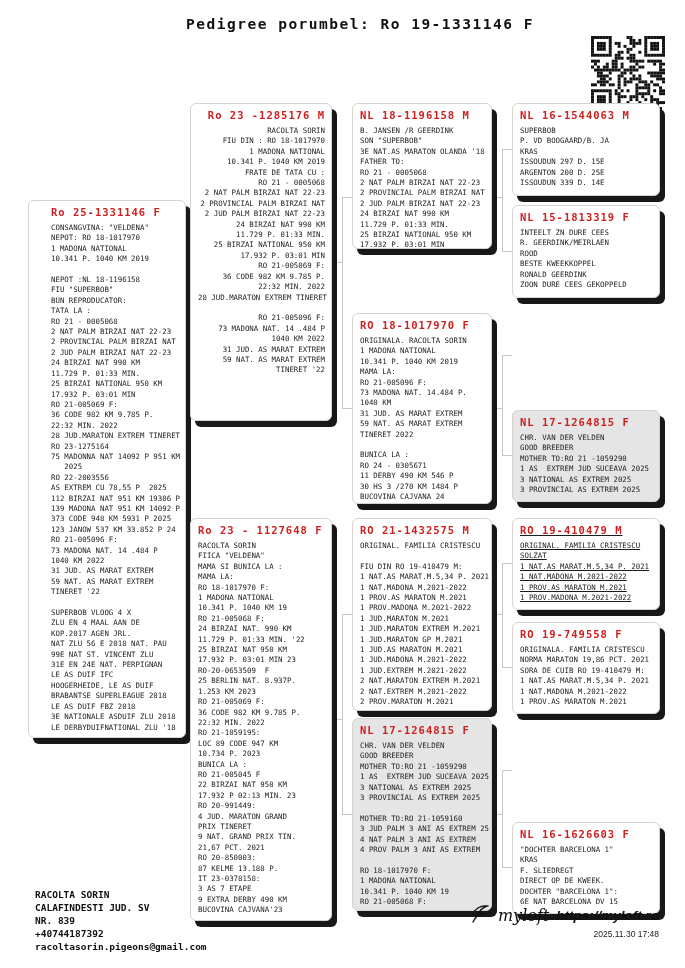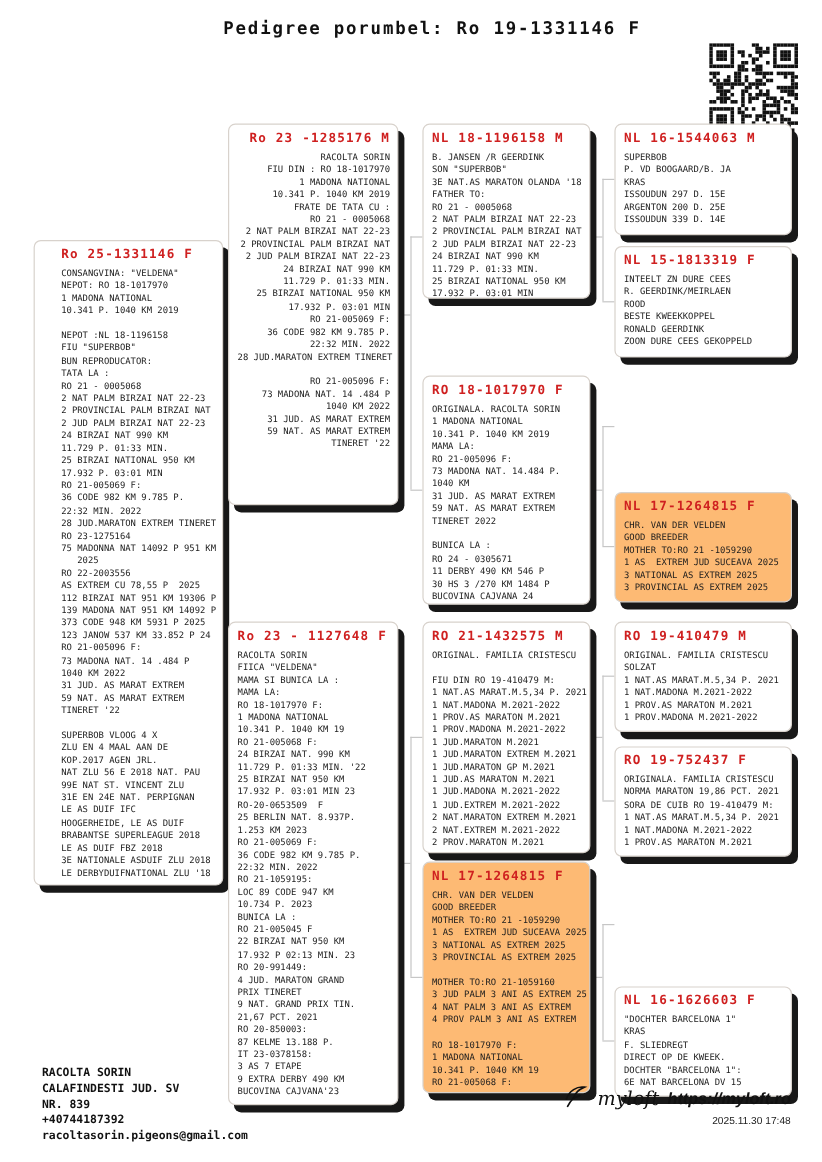--- a/index.html
+++ b/index.html
@@ -5,21 +5,21 @@
   html,body{margin:0;padding:0;background:#ffffff;}
   #page{position:relative;width:685px;height:968px;background:#ffffff;overflow:hidden;
         font-family:"DejaVu Sans Mono","Liberation Mono",monospace;color:#1c1c1c;}
   #title{position:absolute;top:16px;left:120px;width:480px;text-align:center;
          font-size:14.5px;font-weight:bold;letter-spacing:1.5px;color:#111;}
   #qr{position:absolute;left:591px;top:36px;width:74px;height:74px;}
   .conn{position:absolute;background:#c6c6c6;z-index:0;}
   .pbox{position:absolute;background:#ffffff;border:1px solid #d8d2cc;border-radius:6px;
         box-shadow:5px 6px 0 #181818;z-index:1;overflow:hidden;box-sizing:border-box;
         padding:5px 6px 4px 7px;}
-  .pbox.pink{background:#fdba74;}
+  .pbox.pink{background:#e5e5e5;}
   .pbox-header{font-size:10.5px;font-weight:bold;letter-spacing:1px;color:#cf2020;
                white-space:pre;margin-bottom:5px;}
   .pbox-body{font-size:7.4px;line-height:10.4px;white-space:pre;color:#1c1c1c;}
   #breeder{position:absolute;left:35px;top:888px;font-size:9.5px;font-weight:bold;
            line-height:13px;color:#111;}
   #brand{position:absolute;right:26px;top:903px;text-align:right;z-index:2;}
   #brand-row{display:flex;align-items:center;justify-content:flex-end;gap:7px;text-align:center;}
   #logo-text{font-family:"DejaVu Serif","Liberation Serif",serif;font-style:italic;
              font-size:16px;color:#111;}
   #brand-url{font-family:"Liberation Sans","DejaVu Sans",sans-serif;font-weight:bold;
@@ -565,32 +565,32 @@
   <div class="pbox pink" style="left:512px;top:410px;width:148px;height:92px;">
     <div class="pbox-header">NL 17-1264815 F</div>
     <div class="pbox-body">CHR. VAN DER VELDEN
 GOOD BREEDER
 MOTHER TO:RO 21 -1059290
 1 AS  EXTREM JUD SUCEAVA 2025
 3 NATIONAL AS EXTREM 2025
 3 PROVINCIAL AS EXTREM 2025</div>
   </div>
 
-  <div class="pbox" style="left:512px;top:518px;width:148px;height:92px;">
+  <div class="pbox" style="left:512px;top:518px;width:148px;height:92px;text-decoration:underline;">
     <div class="pbox-header">RO 19-410479 M</div>
     <div class="pbox-body">ORIGINAL. FAMILIA CRISTESCU
 SOLZAT
 1 NAT.AS MARAT.M.5,34 P. 2021
 1 NAT.MADONA M.2021-2022
 1 PROV.AS MARATON M.2021
 1 PROV.MADONA M.2021-2022</div>
   </div>
 
   <div class="pbox" style="left:512px;top:622px;width:148px;height:92px;">
-    <div class="pbox-header">RO 19-752437 F</div>
+    <div class="pbox-header">RO 19-749558 F</div>
     <div class="pbox-body">ORIGINALA. FAMILIA CRISTESCU
 NORMA MARATON 19,86 PCT. 2021
 SORA DE CUIB RO 19-410479 M:
 1 NAT.AS MARAT.M.5,34 P. 2021
 1 NAT.MADONA M.2021-2022
 1 PROV.AS MARATON M.2021</div>
   </div>
 
 
   <div class="pbox" style="left:512px;top:822px;width:148px;height:92px;">

